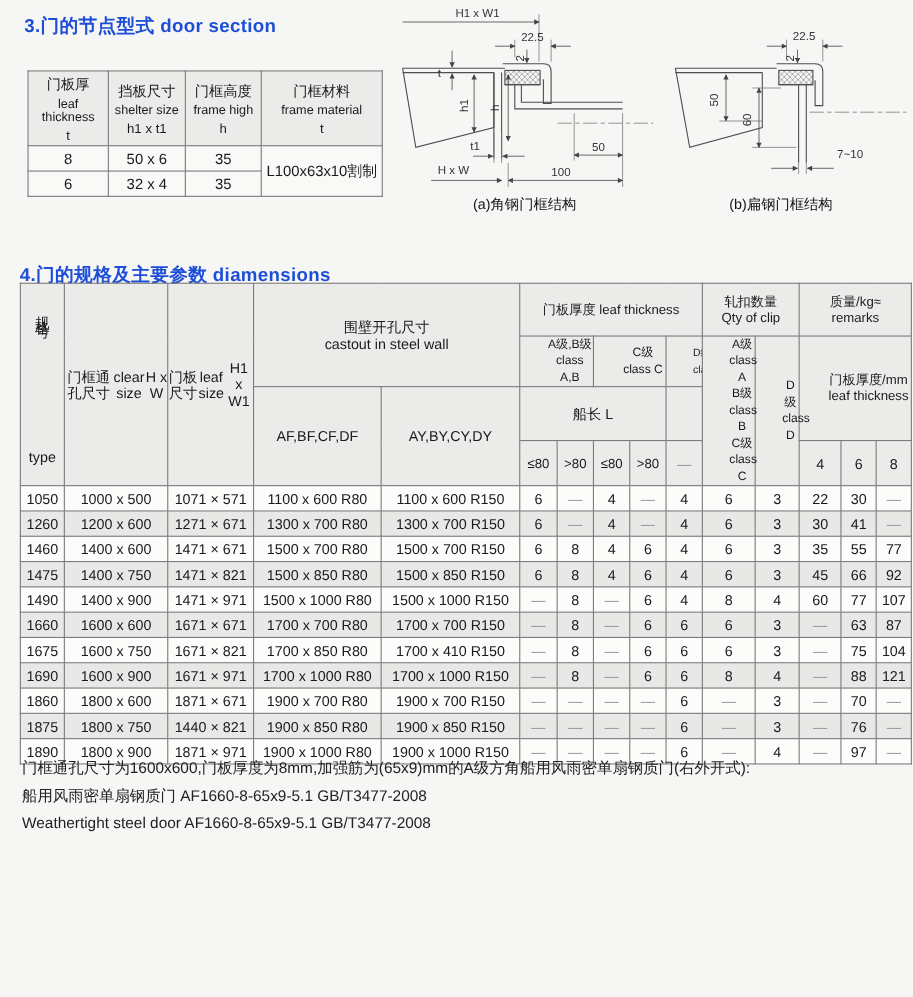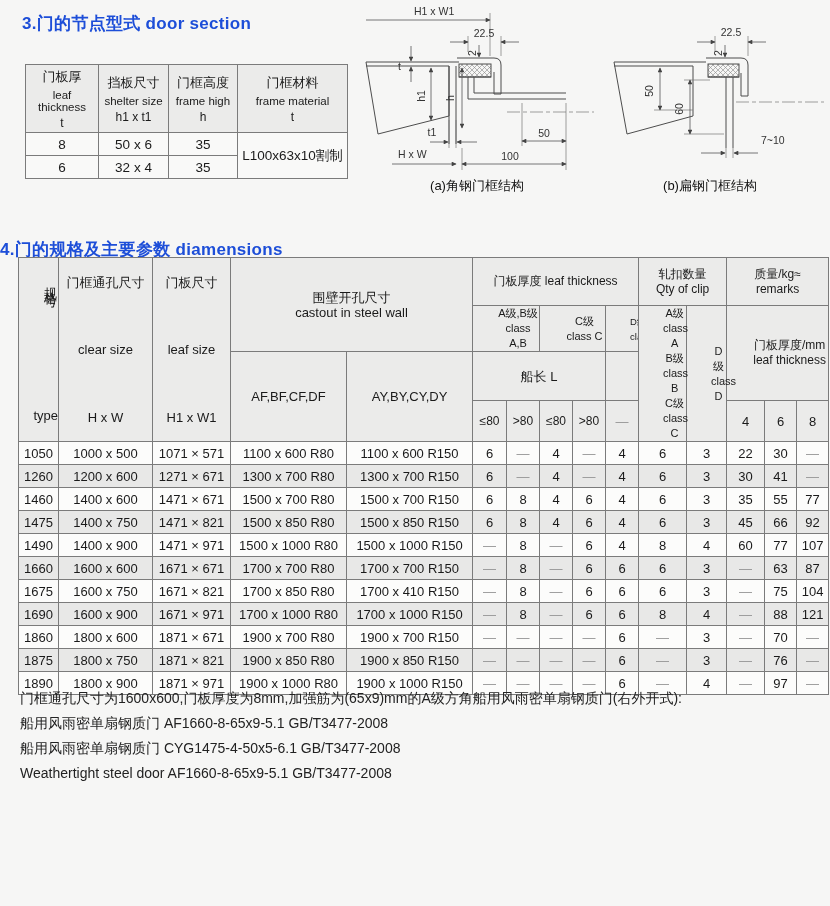--- a/index.html
+++ b/index.html
@@ -31,22 +31,22 @@
   #s4-table{left:18px;top:257px;width:810px;table-layout:fixed;font-size:13px;}
   #s4-table thead th{line-height:15px;}
   #s4-table tr.r1 th{height:47px;}
   #s4-table tr.r2 th{height:40px;padding-left:24px;}
   #s4-table tr.r3 th{height:41px;}
   #s4-table tr.r4 th{height:40px;margin-left:32px;}
   #s4-table tbody td{height:22px;background:#fcfcfb;font-size:13px;}
   #s4-table tbody tr.alt td{background:#e8e8e7;}
   .dash{color:#949494;}
   .f12{font-size:12px}.f11{font-size:11px;line-height:13px}.f95{font-size:9.5px;line-height:11px;overflow:hidden;white-space:nowrap}
-  .stack3{display:flex;flex-direction:column;justify-content:space-between;height:150px;padding:8px 0;align-items:center;}
-  .typecell{display:flex;flex-direction:column;justify-content:space-between;height:146px;padding:10px 0;align-items:flex-end;}
+  .stack3{display:flex;flex-direction:row;justify-content:space-between;height:150px;padding:8px 0;align-items:center;}
+  .typecell{display:flex;flex-direction:column;justify-content:space-between;height:146px;padding:10px 0;align-items:center;}
   .vert{writing-mode:vertical-rl;text-orientation:upright;letter-spacing:4px;font-size:13px;}
   .clipstack{line-height:18px;font-size:11px;}
 
   
   #s5{left:20px;top:686px;width:800px;font-size:14px;line-height:25px;color:#222;}
 </style>
 </head>
 <body>
 
 <div class="abs sec-title" style="left:22px;top:12px">3.门的节点型式  door section</div>
@@ -190,21 +190,21 @@
     <line x1="160" y1="153" x2="136" y2="153" marker-end="url(#arB)"></line>
   </g>
   <text class="dim-text" x="133" y="36" text-anchor="middle">22.5</text>
   <text class="dim-text" x="124" y="53" font-size="8.5" transform="rotate(-90 124 53)" text-anchor="middle">2</text>
   <text class="dim-text" x="55" y="91" transform="rotate(-90 55 91)" text-anchor="middle">50</text>
   <text class="dim-text" x="85" y="109" transform="rotate(-90 85 109)" text-anchor="middle">60</text>
   <text class="dim-text" x="163" y="144">7~10</text>
   <text class="cap" x="112" y="190" text-anchor="middle">(b)扁钢门框结构</text>
 </svg>
 
-<div class="abs sec-title" style="left:0;top:238px">4.门的规格及主要参数 diamensions</div>
+<div class="abs sec-title" style="left:18px;top:238px">4.门的规格及主要参数 diamensions</div>
 
 <table class="abs" id="s4-table">
   <colgroup>
     <col style="width:40px">
       <col style="width:94px">
       <col style="width:78px">
     <col style="width:116px">
       <col style="width:126px">
     <col style="width:34px">
       <col style="width:33px">
@@ -453,21 +453,21 @@
         <td>6</td>
         <td class="dash">—</td>
         <td>3</td>
         <td class="dash">—</td>
         <td>70</td>
         <td class="dash">—</td>
       </tr>
       <tr class="alt">
         <td>1875</td>
         <td>1800 x 750</td>
-        <td>1871 × 821</td>
+        <td>1440 × 821</td>
         <td>1900 x 850 R80</td>
         <td>1900 x 850 R150</td>
         <td class="dash">—</td>
         <td class="dash">—</td>
         <td class="dash">—</td>
         <td class="dash">—</td>
         <td>6</td>
         <td class="dash">—</td>
         <td>3</td>
         <td class="dash">—</td>
@@ -490,15 +490,14 @@
         <td class="dash">—</td>
         <td>97</td>
         <td class="dash">—</td>
       </tr>
     </tbody>
 </table>
 
 <div class="abs" id="s5">
   <div>门框通孔尺寸为1600x600,门板厚度为8mm,加强筋为(65x9)mm的A级方角船用风雨密单扇钢质门(右外开式):</div>
   <div>船用风雨密单扇钢质门 AF1660-8-65x9-5.1 GB/T3477-2008</div>
-  <div>船用风雨密单扇钢质门 CYG1475-4-50x5-6.1 GB/T3477-2008</div>
   <div>Weathertight steel door AF1660-8-65x9-5.1 GB/T3477-2008</div>
 </div>
 
 </body></html>

